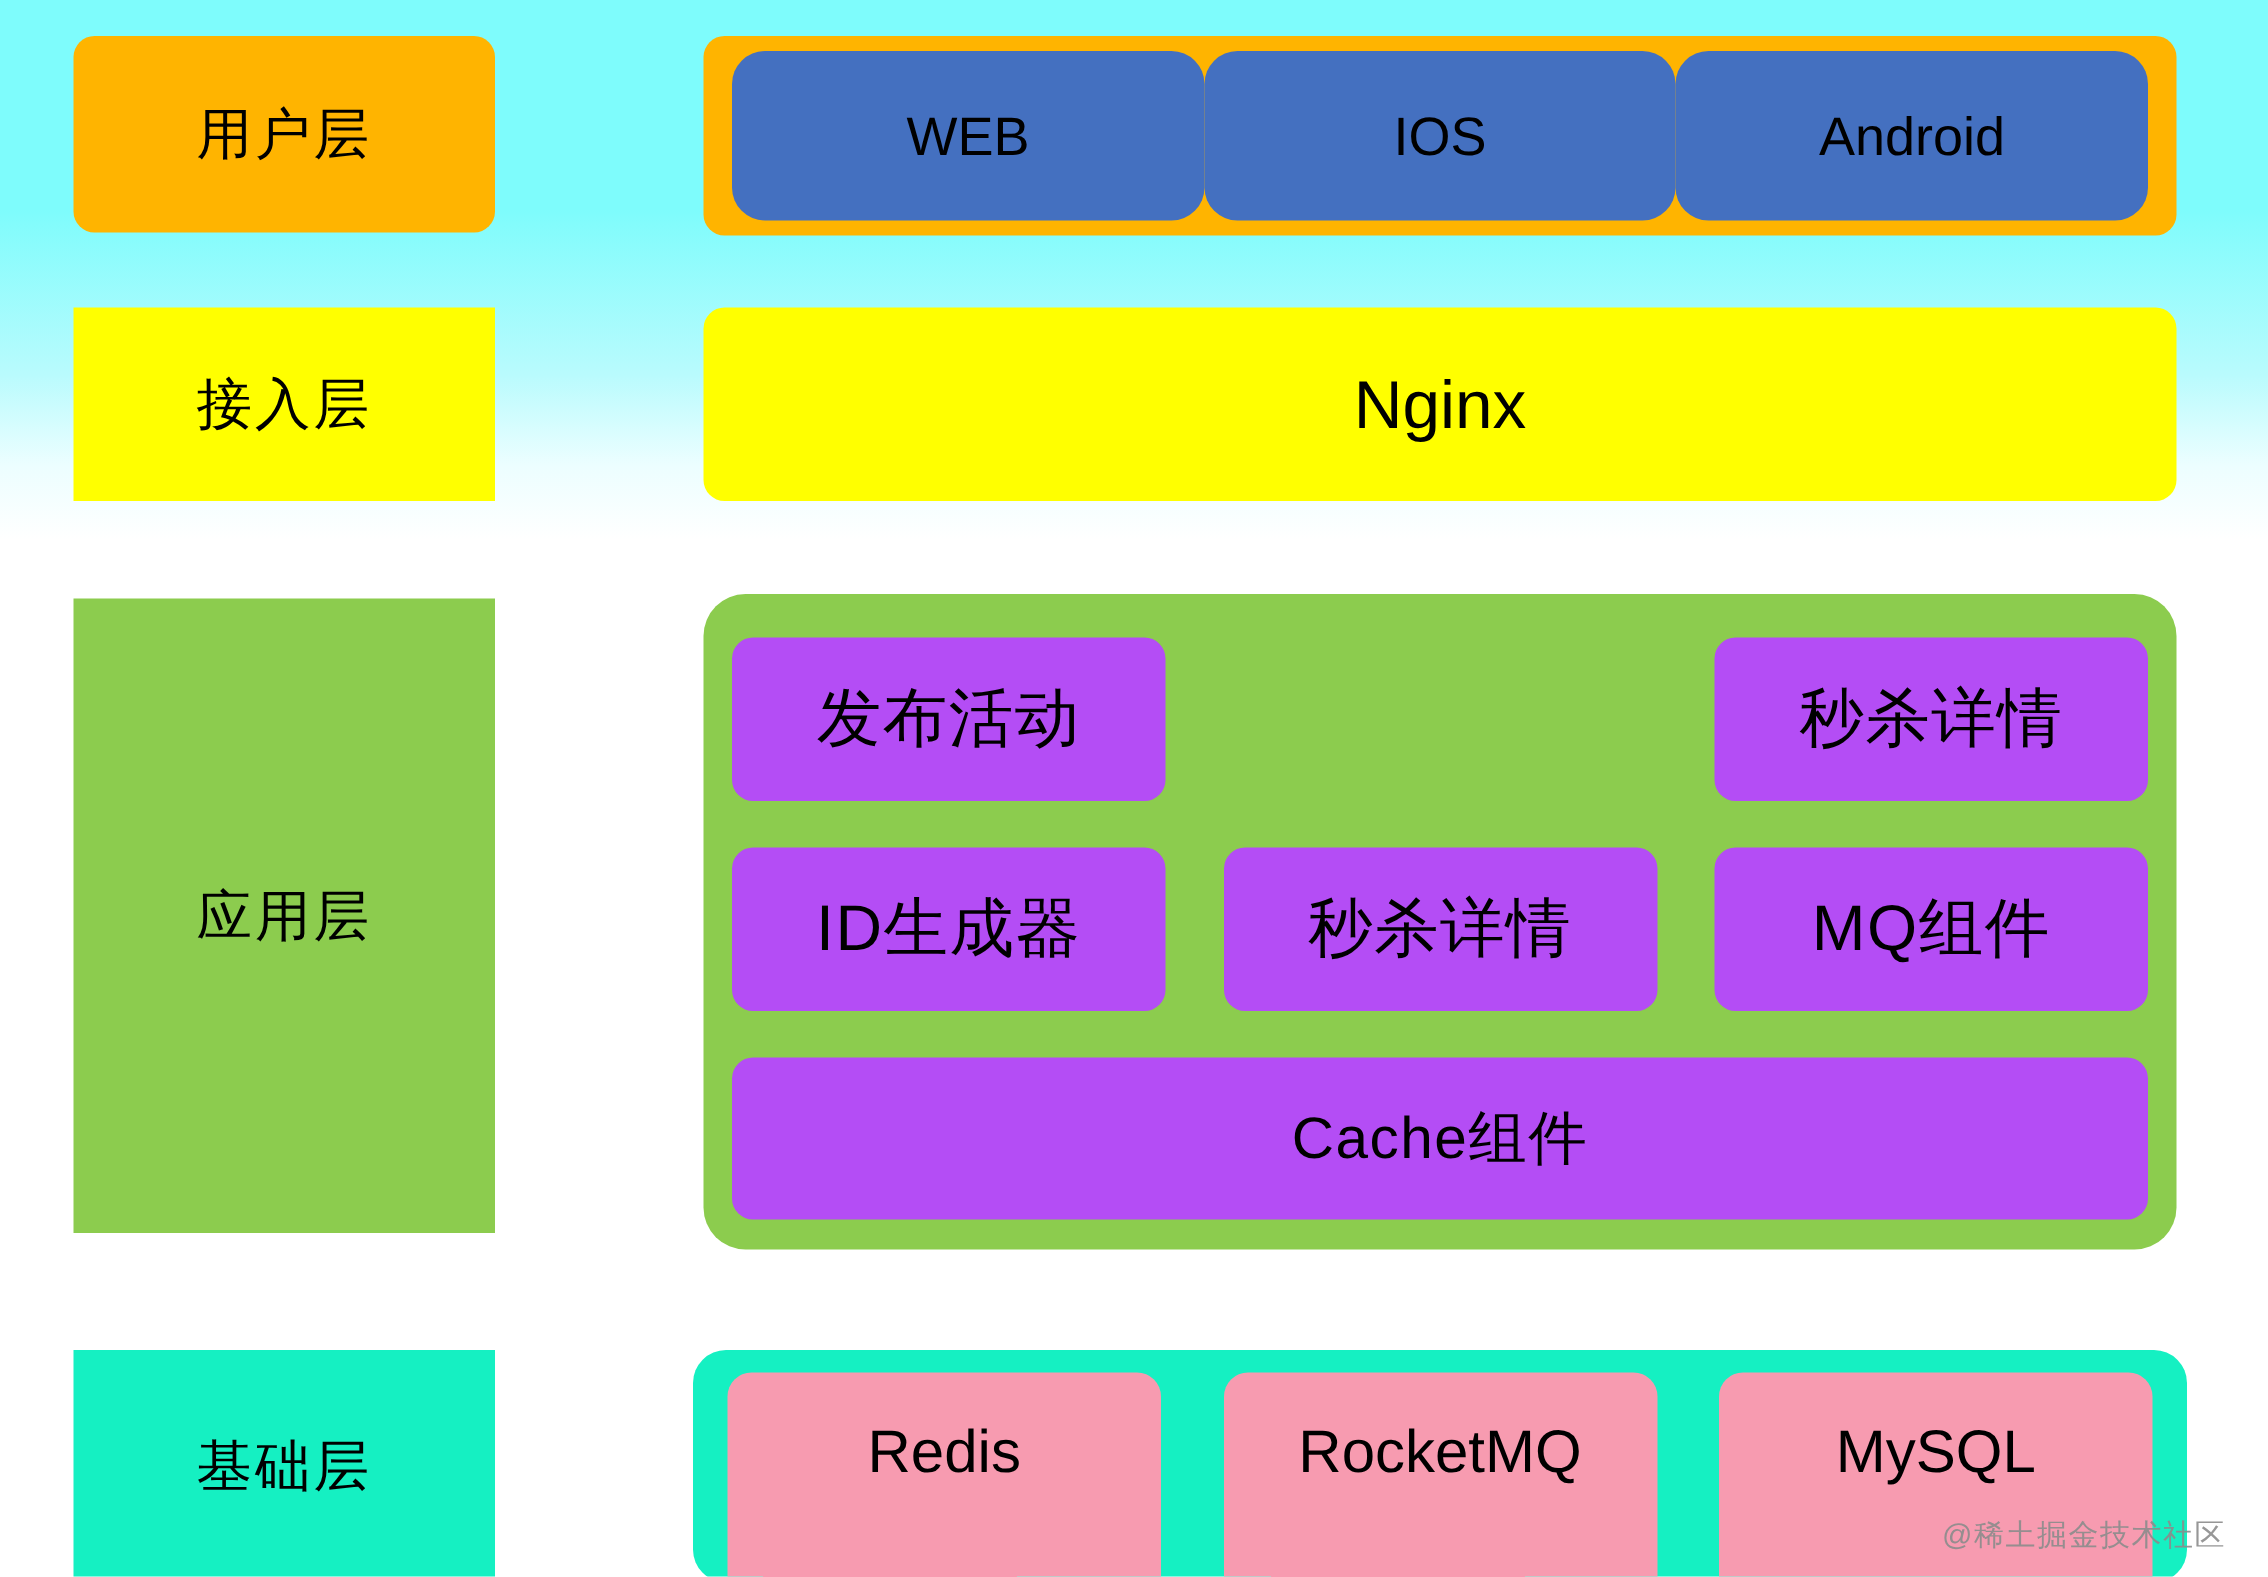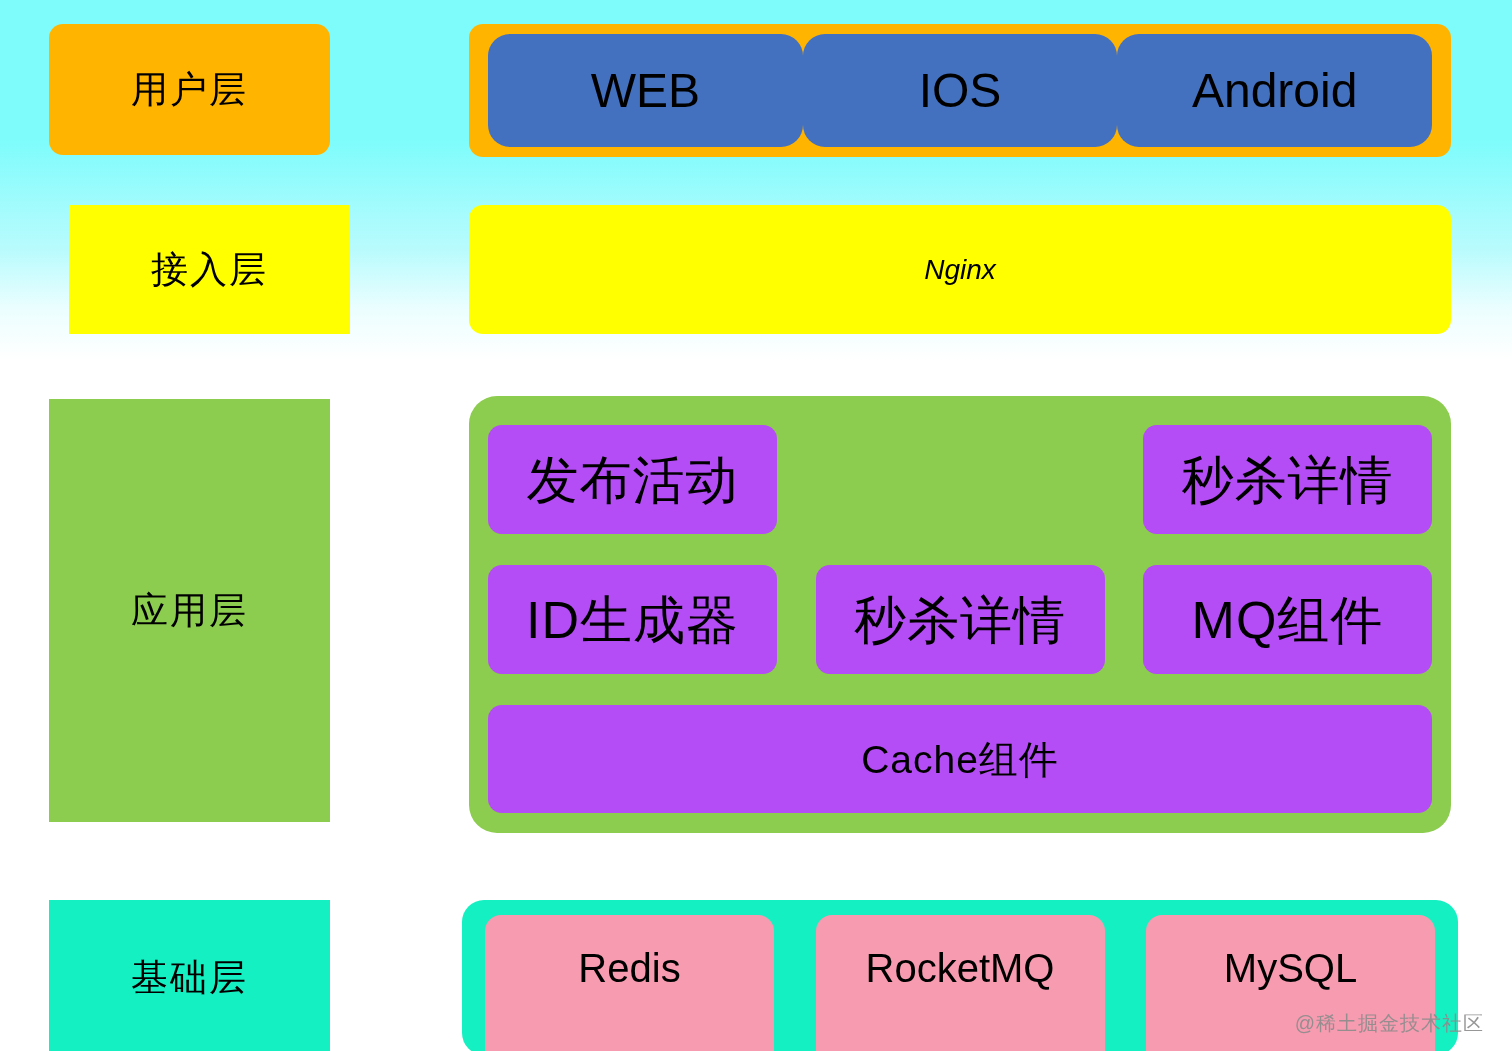--- a/index.html
+++ b/index.html
@@ -35,21 +35,21 @@
     display: flex;
     align-items: center;
     justify-content: center;
     color: #000000;
     font-size: 37px;
     letter-spacing: 2px;
     line-height: 1;
     box-sizing: border-box;
   }
   .layer-label.user     { left: 49px;  top: 24px;  width: 281px; height: 131px; background: #ffb400; border-radius: 14px; }
-  .layer-label.access   { left: 49px;  top: 205px; width: 281px; height: 129px; background: #ffff00; margin-left: 20px; }
+  .layer-label.access   { left: 49px;  top: 205px; width: 281px; height: 129px; background: #ffff00; }
   .layer-label.app      { left: 49px;  top: 399px; width: 281px; height: 423px; background: #8ccc4e; }
   .layer-label.infra    { left: 49px;  top: 900px; width: 281px; height: 155px; background: #15f0c2; }
 
   
   .container-band {
     position: absolute;
     box-sizing: border-box;
     display: flex;
   }
 
@@ -110,44 +110,43 @@
     color: #000000;
     line-height: 1;
     text-align: center;
   }
 
   .node-client {
     width: 322px;
     height: 113px;
     background: #4470c0;
     border-radius: 22px;
-    font-size: 48px;
+    font-size: 36px;
   }
 
   .node-nginx-text {
-    font-size: 28px;
+    font-size: 45px;
     color: #000000;
     line-height: 1;
-    font-style: italic;
   }
 
   .app-row {
     display: flex;
     width: 100%;
     justify-content: space-between;
     margin-bottom: 31px;
   }
   .app-row:last-child { margin-bottom: 14px; }
 
   .node-app {
     width: 289px;
     height: 109px;
     background: #b44df5;
     border-radius: 14px;
-    font-size: 52px;
+    font-size: 43px;
     letter-spacing: 1px;
   }
 
   .node-cache {
     width: 100%;
     height: 108px;
     background: #b44df5;
     border-radius: 14px;
     font-size: 39px;
     letter-spacing: 1px;

